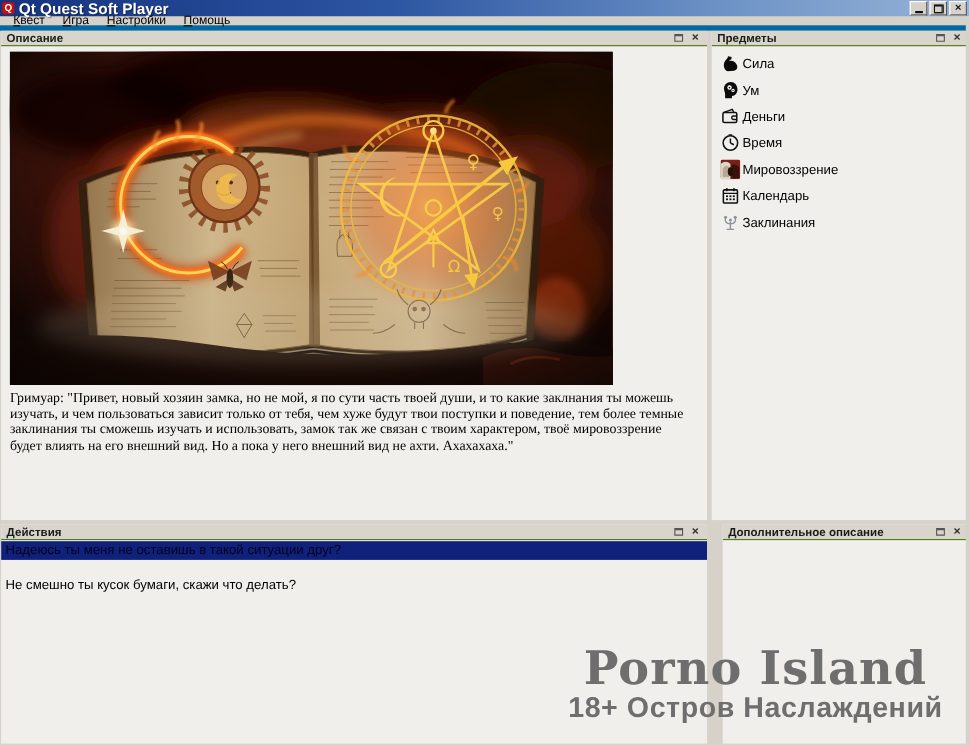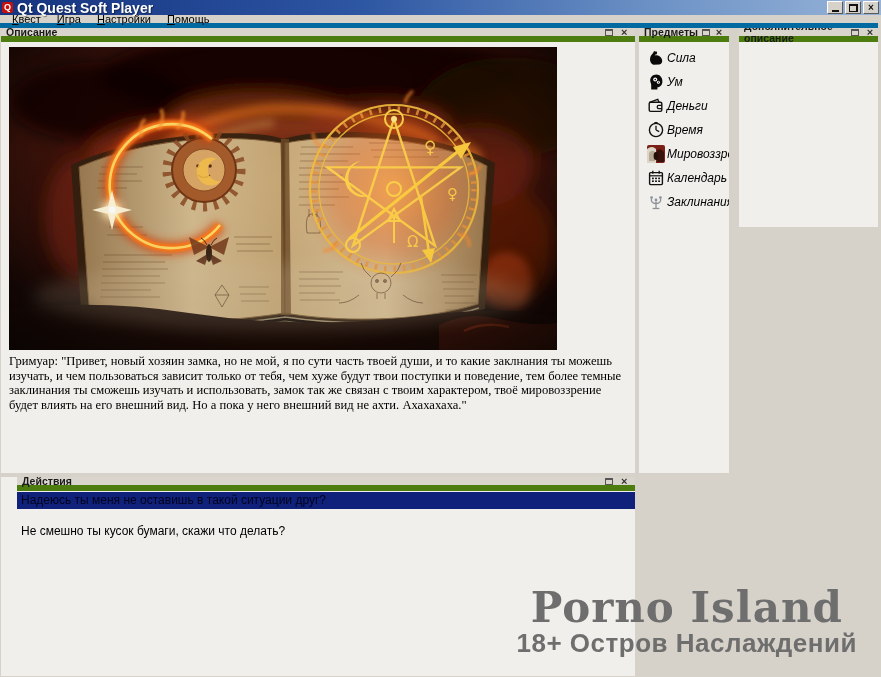--- a/index.html
+++ b/index.html
@@ -41,34 +41,34 @@
     height:13px;background:#d6d2ca;display:flex;align-items:center;
     font-size:11px;border-bottom:5px solid #0369a1;padding-left:4px;
   }
   .menu-item { padding:0 8px;line-height:12px;cursor:default; }
   .menu-item u { text-decoration:underline; }
 
   
   .main { display:flex; height:648px; padding-left:1px; }
   .left-col { width:664px; display:flex; flex-direction:column; }
   .v-split { width:4px; background:#d6d2ca; }
-  .right-col { width:242px; display:flex; flex-direction:row; }
+  .right-col { width:242px; display:flex; flex-direction:column; }
   .frame-right { position:absolute; right:0; top:15px; width:3px; height:662px; background:#d6d2ca; }
   .h-split { height:4px; background:#d6d2ca; }
 
   .panel { background:#f1efeb; display:flex; flex-direction:column; overflow:hidden; }
   .panel-desc   { height:445px; }
-  .panel-act    { height:199px;padding-left:16px; }
+  .panel-act    { height:199px; }
   .panel-items  { height:445px; }
   .panel-extra  { height:199px;margin-left:10px; }
   .panel-title {
     height:14px; background:#d9d5cd; flex:0 0 auto;
     display:flex; align-items:center; padding:0 5px;
     font-size:10.5px; font-weight:bold; color:#1a1a1a;
-    border-bottom:6px solid #4d7c0f;
+    border-bottom:1px solid #4d7c0f;
   }
   .panel-title .pt-label { flex:1; }
   .pt-btn { width:12px;height:11px;display:flex;align-items:center;justify-content:center;
             margin-left:3px;color:#333;cursor:default; }
   .float-glyph { width:8px;height:7px;border:1px solid #555;border-top-width:2px; }
   .pt-close { font-size:11px;font-weight:bold;line-height:1; }
 
   
   .desc-body { padding:5px 8px 0 8px; }
   .scene { display:block; width:548px; height:303px; background:#140805; }
@@ -79,21 +79,21 @@
   }
 
   
   .act-list { padding-top:1px; }
   .act-row { height:17px; line-height:17px; font-size:12px; padding-left:4px;
              margin-bottom:14px; cursor:default; white-space:nowrap; }
   .act-row.selected { background:#10217c; color:#02031c; }
 
   
   .items-list { padding:4px 0 0 8px; }
-  .item-row { display:flex; align-items:center; height:24px; cursor:default;font-style:italic; }
+  .item-row { display:flex; align-items:center; height:24px; cursor:default; }
   .item-icon { width:18px; height:18px; flex:0 0 auto; display:flex;
                align-items:center; justify-content:center; }
   .item-label { font-size:12px; margin-left:2px; }
 
   
   .watermark {
     position:absolute; right:24px; bottom:18px; text-align:center;
     color:#6e6e6e; pointer-events:none; z-index:50;
   }
   .wm-1 { font-family:"DejaVu Serif", serif; font-weight:bold; font-size:42px;

